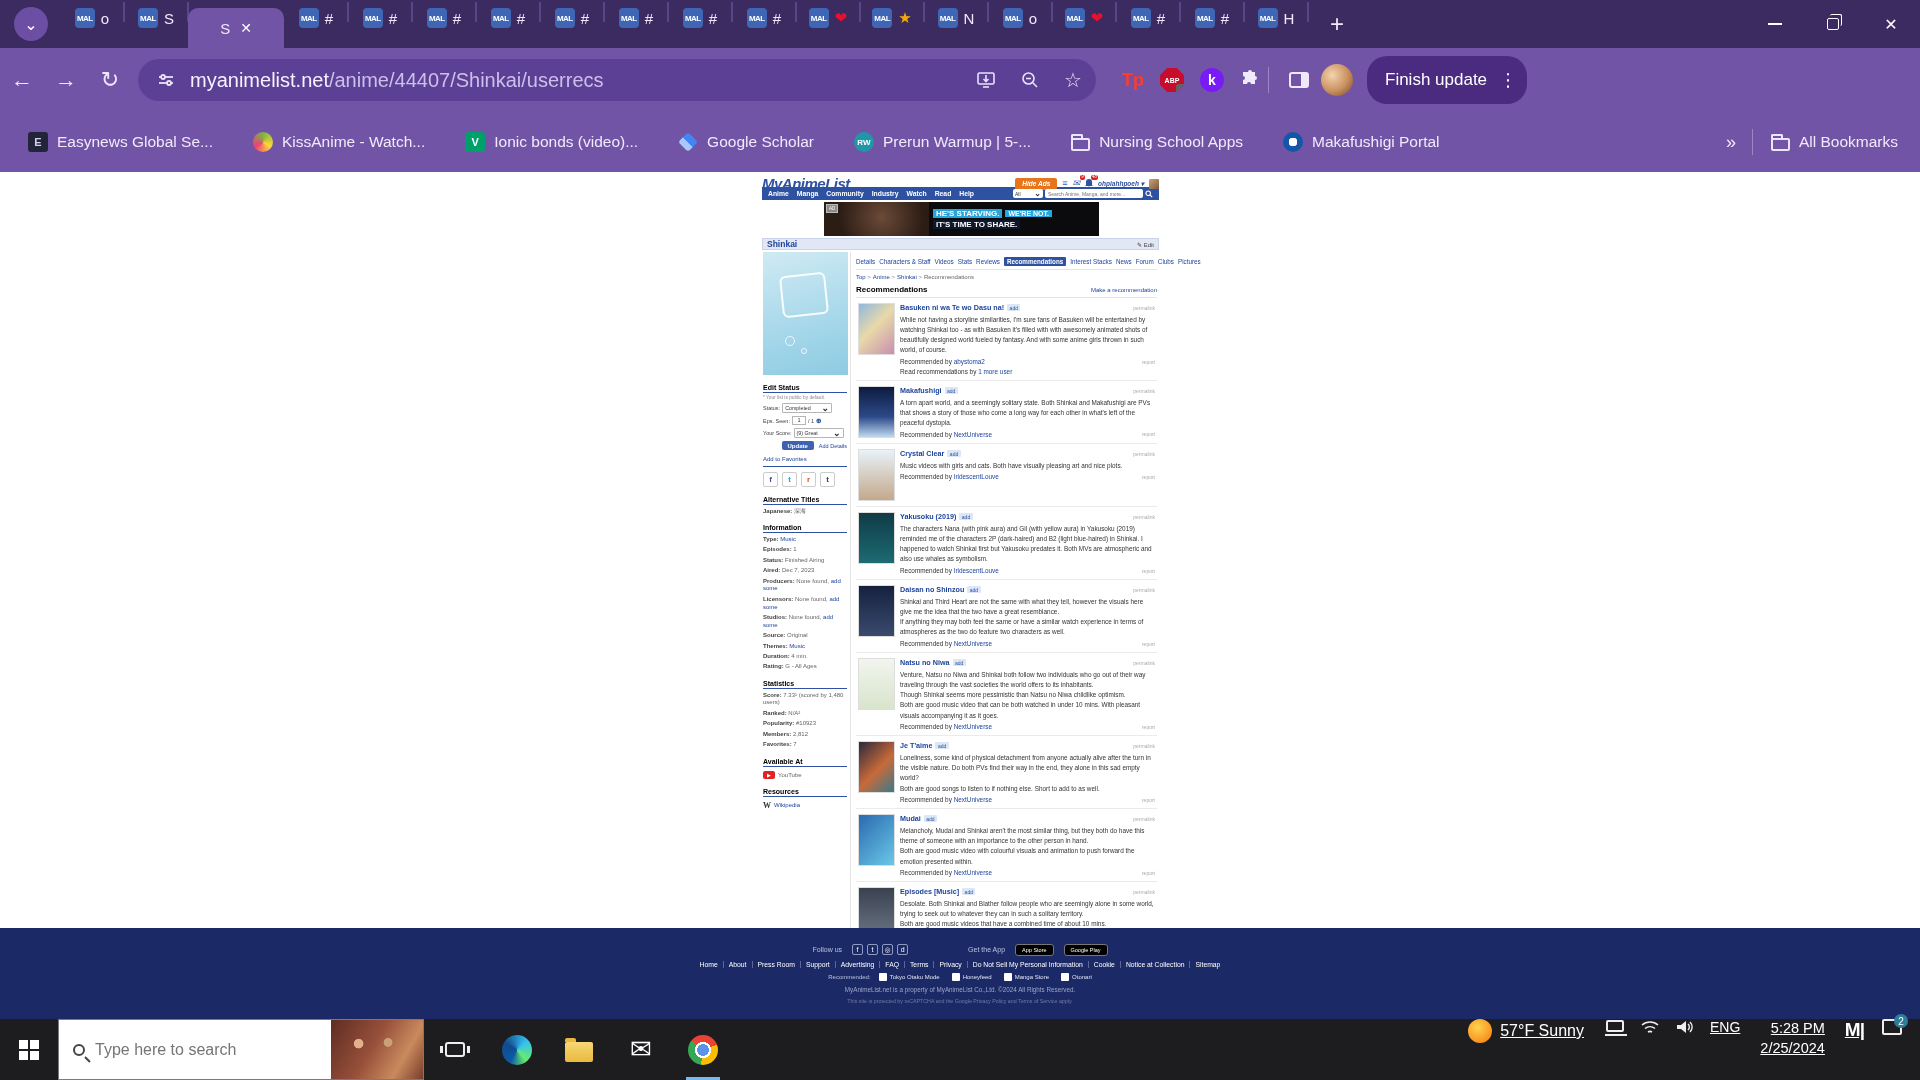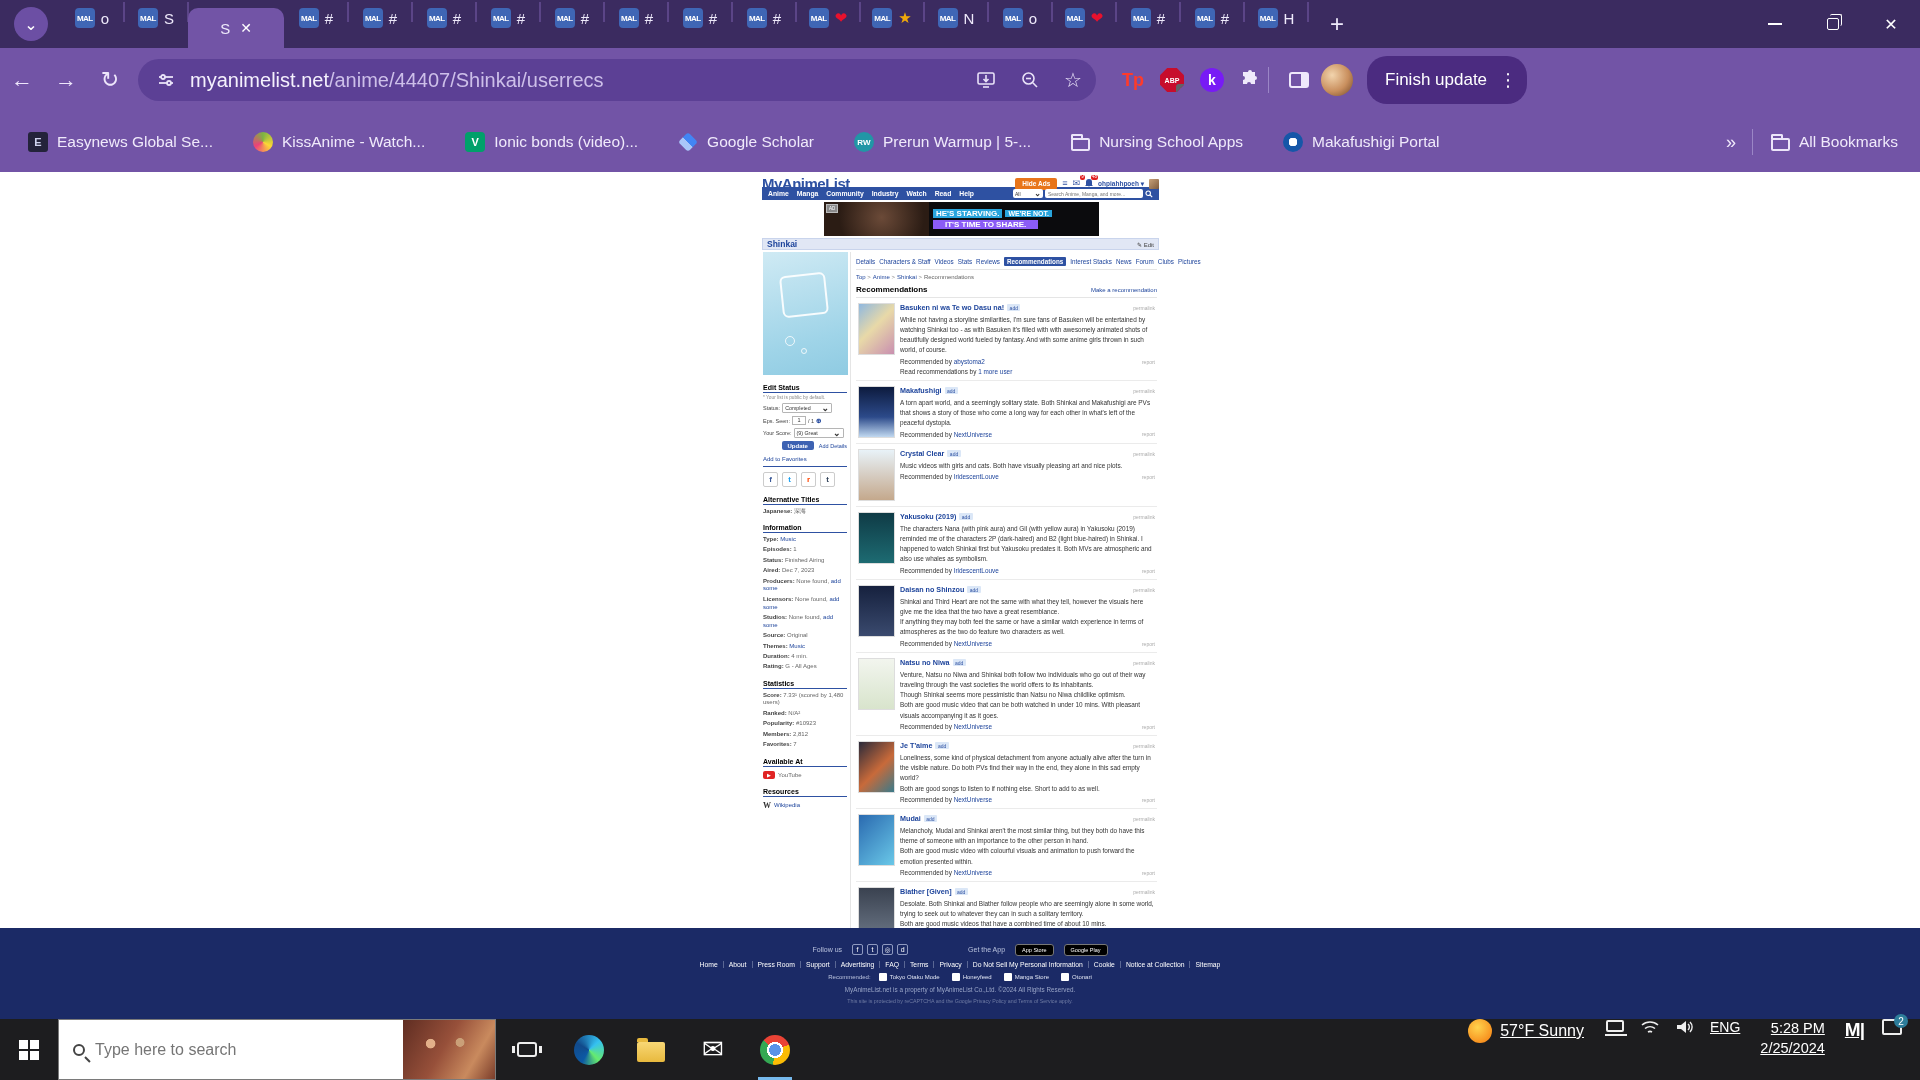--- a/index.html
+++ b/index.html
@@ -47,21 +47,21 @@
   .bookmarks{position:absolute;left:0;top:112px;width:1920px;height:60px;background:var(--toolbar);display:flex;align-items:center;padding:0 22px 0 28px;gap:40px;}
   .bm{display:flex;align-items:center;gap:9px;color:#f0eafb;font-size:15.5px;white-space:nowrap;}
   .bm-ic{width:20px;height:20px;display:flex;align-items:center;justify-content:center;font-size:11px;font-weight:bold;flex:none;}
   .bm-folder{width:19px;height:13px;border:2px solid #ece5f9;border-radius:2px;position:relative;margin-top:4px;flex:none;}
   .bm-folder::before{content:"";position:absolute;top:-6px;left:-2px;width:8px;height:3px;border:2px solid #ece5f9;border-bottom:none;border-radius:2px 2px 0 0;}
   .bm-right{margin-left:auto;display:flex;align-items:center;gap:18px;}
   .bm-chev{color:#f0eafb;font-size:18px;letter-spacing:-2px;}
   .bm-sep{width:1px;height:26px;background:#9b86c6;}
   
   .mal-page{position:absolute;left:762px;top:172px;width:397px;background:#fff;}
-  .mal-hd{height:15px;display:flex;align-items:center;padding-top:8px;}
+  .mal-hd{height:15px;display:flex;align-items:center;padding-top:8px;font-style:italic;}
   .mal-logo{color:var(--malblue);font-size:15px;font-weight:bold;letter-spacing:-.5px;}
   .mal-hd-right{margin-left:auto;display:flex;align-items:center;gap:5px;}
   .hideads{background:#e8751a;color:#fff;font-size:6.5px;font-weight:bold;padding:2.5px 7px;border-radius:2px;}
   .hic{color:var(--malblue);font-size:9px;position:relative;line-height:1;}
   .hbadge{position:absolute;top:-4px;right:-5px;background:#e01d1d;color:#fff;font-size:4.5px;border-radius:2px;padding:0 1px;min-width:5px;text-align:center;}
   .mal-user{color:var(--malblue);font-size:6.5px;font-weight:bold;}
   .mal-ava{width:10px;height:10px;background:linear-gradient(135deg,#c9a27a,#7d5a3d);border-radius:1px;}
   .mal-nav{height:13px;background:var(--malblue);display:flex;align-items:center;gap:8px;padding:0 6px;}
   .mal-nav .ni{color:#fff;font-size:6.8px;font-weight:bold;}
   .nav-right{margin-left:auto;display:flex;align-items:center;gap:2px;}
@@ -69,21 +69,21 @@
   .all-box b{font-size:8px;line-height:4px;}
   .mal-search{background:#fff;border-radius:2px;width:98px;height:9px;border:none;font-size:5px;color:#888;padding:0 3px;}
   .nav-mag{color:#fff;font-size:7px;}
   .mal-ad{position:relative;margin:2px 0 2px 62px;width:275px;height:34px;background:#0b0b0d;display:flex;overflow:hidden;}
   .ad-chip{position:absolute;left:2px;top:2px;background:#8a8a8a;color:#fff;font-size:4.5px;padding:1px 2px;border:1px solid #bbb;}
   .ad-photo{width:105px;height:100%;background:radial-gradient(circle at 55% 45%,#6b4a38,#2b1c14 70%);flex:none;}
   .ad-text{flex:1;display:flex;flex-direction:column;justify-content:center;gap:2px;padding-left:4px;text-align:right;}
   .ad-l1{display:flex;gap:3px;align-items:baseline;}
   .chip-blue{background:#29a5dc;color:#fff;font-size:8px;font-weight:bold;padding:0 3px;}
   .chip-blue.small{font-size:7px;}
-  .chip-red{background:#8b5cf6;color:#fff;font-size:8px;font-weight:bold;padding:0 12px;align-self:flex-start;}
+  .chip-red{background:#0f172a;color:#fff;font-size:8px;font-weight:bold;padding:0 3px;align-self:flex-start;}
   .mal-titlebar{background:#e1e7f5;border:1px solid #c9d4ec;height:12px;display:flex;align-items:center;padding:0 4px;margin-top:1px;}
   .mal-title{color:var(--link);font-size:8.5px;font-weight:bold;}
   .edit-lk{margin-left:auto;color:#444;font-size:6px;}
   .mal-cols{display:flex;margin-top:2px;}
   .mal-side{width:89px;flex:none;border-right:1px solid #e5e5e5;padding:0 3px 6px 1px;}
   .poster{width:85px;height:123px;background:linear-gradient(165deg,#cfeaf4,#9fd4e8 70%,#8fcbe2);position:relative;overflow:hidden;}
   .poster .win{position:absolute;left:18px;top:22px;width:46px;height:42px;border:2px solid #fff;border-radius:6px;transform:rotate(-6deg);opacity:.9;}
   .poster .b1,.poster .b2{position:absolute;border:1.5px solid #fff;border-radius:50%;opacity:.8;}
   .poster .b1{width:10px;height:10px;left:22px;top:84px;}
   .poster .b2{width:6px;height:6px;left:38px;top:96px;}
@@ -139,21 +139,21 @@
   .f-rec{display:flex;align-items:center;gap:8px;font-size:6px;color:#b9c2dd;}
   .partner{display:flex;align-items:center;gap:3px;color:#dfe4f2;font-size:6px;}
   .p-ic{width:8px;height:8px;background:#fff;border-radius:1px;display:inline-block;}
   .f-copy{font-size:6.3px;color:#9aa6c8;text-align:center;}
   .f-sub{font-size:5.3px;color:#6f7ba3;text-align:center;}
   
   .taskbar{position:absolute;left:0;top:1019px;width:1920px;height:61px;background:var(--taskbg);display:flex;align-items:stretch;color:#fff;}
   .tb-btn{width:58px;display:flex;align-items:center;justify-content:center;}
   .winlogo{display:grid;grid-template-columns:9px 9px;grid-template-rows:9px 9px;gap:2px;}
   .winlogo span{background:#fff;}
-  .tb-search{width:438px;background:#fff;display:flex;align-items:center;gap:10px;padding-left:14px;position:relative;border:1px solid #7a7a7a;}
+  .tb-search{width:366px;background:#fff;display:flex;align-items:center;gap:10px;padding-left:14px;position:relative;border:1px solid #7a7a7a;}
   .tb-search input{border:none;outline:none;font-size:16px;color:#3a3a3a;width:240px;background:transparent;}
   .mag-d{width:12px;height:12px;border:2px solid #444;border-radius:50%;position:relative;flex:none;}
   .mag-d::after{content:"";position:absolute;left:10px;top:10px;width:7px;height:2px;background:#444;transform:rotate(45deg);transform-origin:left center;}
   .tb-img{position:absolute;right:0;top:0;width:92px;height:100%;background:radial-gradient(circle at 30% 40%,#e2b08a 6%,transparent 7%),radial-gradient(circle at 62% 38%,#caa078 6%,transparent 7%),linear-gradient(120deg,#5f2d22,#97503a 45%,#c98a5e 75%,#7a3c2a);}
   .tb-ic{width:62px;display:flex;align-items:center;justify-content:center;position:relative;}
   .taskview{width:20px;height:15px;border:2px solid #eee;border-radius:3px;position:relative;}
   .taskview::before,.taskview::after{content:"";position:absolute;top:2px;width:3px;height:7px;background:#eee;}
   .taskview::before{left:-7px;} .taskview::after{right:-7px;}
   .edge-ic{width:30px;height:30px;border-radius:50%;background:conic-gradient(from 210deg,#0c59a4,#114a8b 25%,#35c1f1 55%,#66eb6e 80%,#0c59a4);}
   .folder-ic{width:28px;height:20px;background:linear-gradient(180deg,#f8d775,#e8b93e);border-radius:2px;position:relative;margin-top:4px;}
@@ -745,21 +745,21 @@
                 <span class="report">report</span>
               </div>
 
             </div>
           </div>
 
           <div class="entry">
             <div class="thumb" style="background:linear-gradient(180deg,#3a4250,#6a7585)"></div>
             <div class="e-body">
               <div class="e-top">
-                <span class="e-title">Blather [Given]</span>
+                <span class="e-title">Episodes [Music]</span>
                 <span class="add-chip">add</span>
                 <span class="perma">permalink</span>
               </div>
               <div class="e-text">Desolate. Both Shinkai and Blather follow people who are seemingly alone in some world, trying to seek out to whatever they can in such a solitary territory.
 Both are good music videos that have a combined time of about 10 mins.</div>
               <div class="e-byrow">
                 <span><span>Recommended by</span> <span class="lk">NextUniverse</span></span>
                 <span class="report">report</span>
               </div>
 

